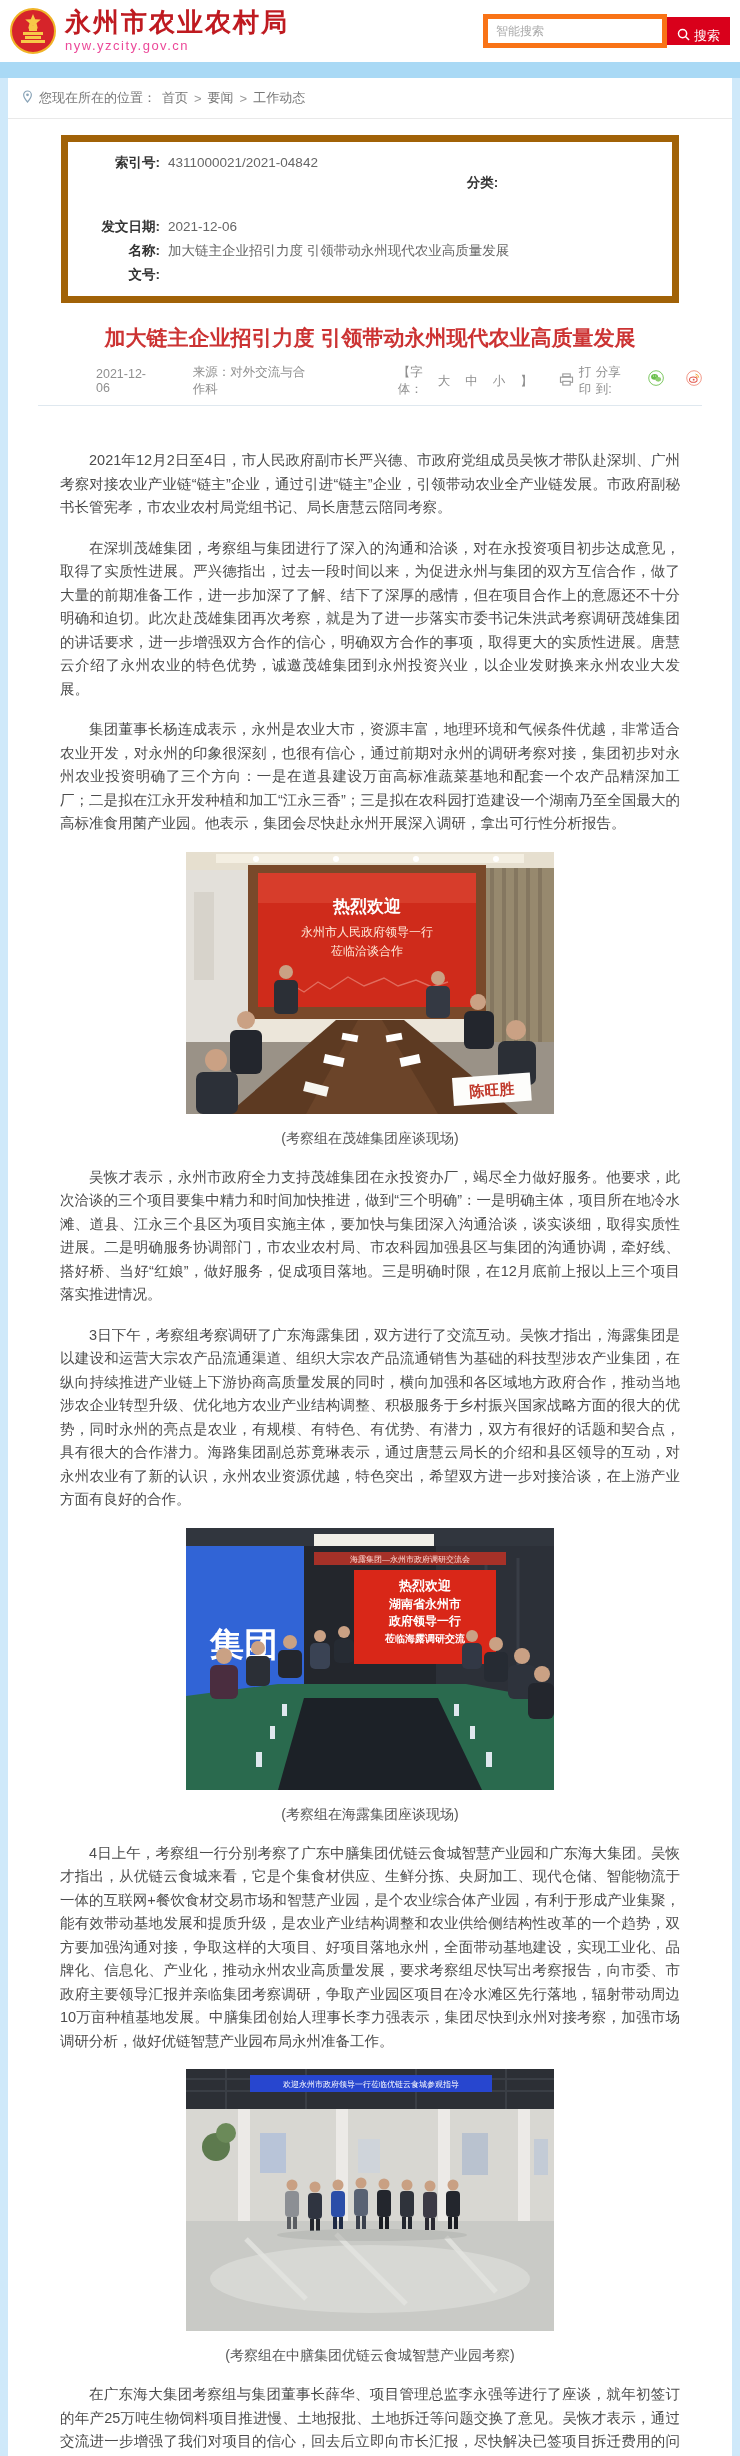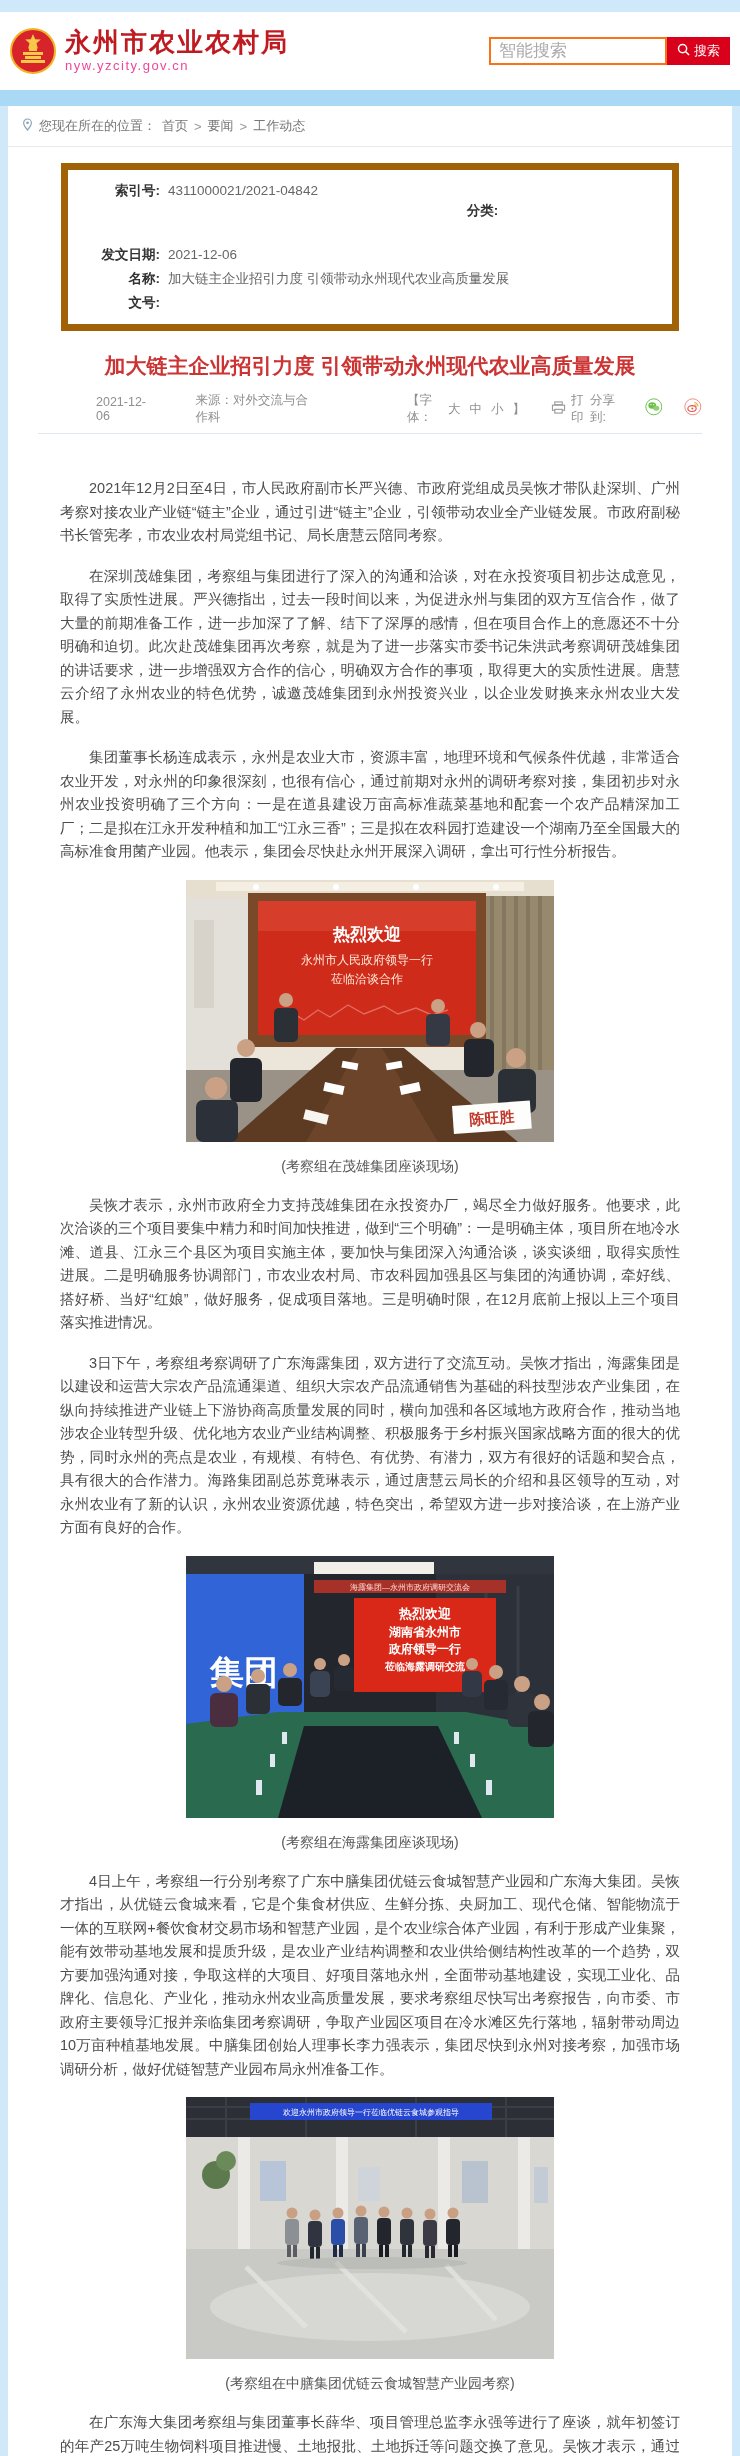--- a/index.html
+++ b/index.html
@@ -1,48 +1,48 @@
 <!DOCTYPE html>
 <html><head>
 <meta charset="utf-8">
 <title>永州市农业农村局</title>
 <style>
   html,body{margin:0;padding:0;}
   body{width:740px;background:#cfe9fa;font-family:"Liberation Sans","DejaVu Sans",sans-serif;}
   
-  .site-header{background:#fff;height:62px;display:flex;align-items:center;justify-content:space-between;padding:8px 10px;margin-top:12px;}
+  .site-header{background:#fff;height:62px;display:flex;align-items:center;justify-content:space-between;padding:0 10px;}
   .logo-group{display:flex;align-items:center;gap:9px;}
   .emblem{width:46px;height:46px;flex:0 0 auto;}
   .title-wrap{display:flex;flex-direction:column;line-height:1.15;}
   .site-title{color:#bf1a20;font-size:26px;font-weight:bold;letter-spacing:2px;}
   .site-url{color:#ec4899;font-size:13px;letter-spacing:1.5px;margin-top:2px;}
   .search-area{display:flex;align-items:center;}
-  .search-input{width:158px;height:24px;border:2px solid #f97316;padding:0 8px;font-size:17px;color:#666;outline:none;}
+  .search-input{width:158px;height:24px;border:5px solid #f97316;padding:0 8px;font-size:12px;color:#666;outline:none;}
   .search-input::placeholder{color:#aaa;}
-  .search-btn{display:flex;align-items:center;gap:4px;background:#d9001b;color:#fff;border:none;height:28px;padding:0 10px;font-size:13px;cursor:pointer;}
+  .search-btn{display:flex;align-items:flex-end;gap:4px;background:#d9001b;color:#fff;border:none;height:28px;padding:0 10px;font-size:13px;cursor:pointer;font-family:Liberation Serif, serif;}
   .band{height:16px;background:#a9d9f5;}
   
   .page-card{margin:0 8px;background:#fff;padding-bottom:4px;}
   .breadcrumb{display:flex;align-items:center;gap:6px;padding:11px 14px;font-size:13px;color:#777;border-bottom:1px solid #e9e9e9;}
   .breadcrumb a{color:#777;text-decoration:none;}
   .crumb-sep{color:#999;}
   
   .docbox{width:604px;margin:16px auto 0;border:7px solid #a16207;padding:9px 0;font-size:13.5px;}
   .docrow{display:flex;line-height:24px;}
   .doccell{flex:0 0 56%;display:flex;}
   .doccell.right{flex:0 0 44%;margin-top:20px;}
   .doccell.full{flex:0 0 100%;}
   .lbl{display:inline-block;min-width:92px;text-align:right;color:#333;font-weight:bold;margin-right:8px;white-space:nowrap;}
   .val{color:#666;}
   
   .article-title{margin:20px 40px 0;text-align:center;color:#cc3333;font-size:21px;line-height:30px;font-weight:bold;}
   .meta-row{display:flex;align-items:center;margin:17px 30px 0;color:#8f8f8f;font-size:12.5px;height:22px;}
   .m-date{margin-left:58px;}
   .m-src{margin-left:44px;}
-  .m-font{margin-left:92px;display:flex;gap:9px;align-items:center;}
+  .m-font{margin-left:92px;display:flex;gap:15px;align-items:center;}
   .m-font a{color:#8f8f8f;text-decoration:none;cursor:pointer;}
   .m-print{margin-left:26px;display:flex;align-items:center;gap:5px;cursor:pointer;}
   .m-share{margin-left:auto;display:flex;align-items:center;gap:22px;}
   .share-ic{width:22px;height:22px;display:inline-block;cursor:pointer;}
   .meta-divider{border-bottom:1px solid #dfe8ef;margin:13px 30px 0;}
   
   article{padding:26px 52px 20px;font-size:14.5px;color:#4c4c4c;}
   article p.body{line-height:23.5px;text-align:justify;text-indent:2em;margin:17px 0 0;}
   figure{margin:16px auto 0;width:368px;display:block;}
   figure svg{display:block;}

